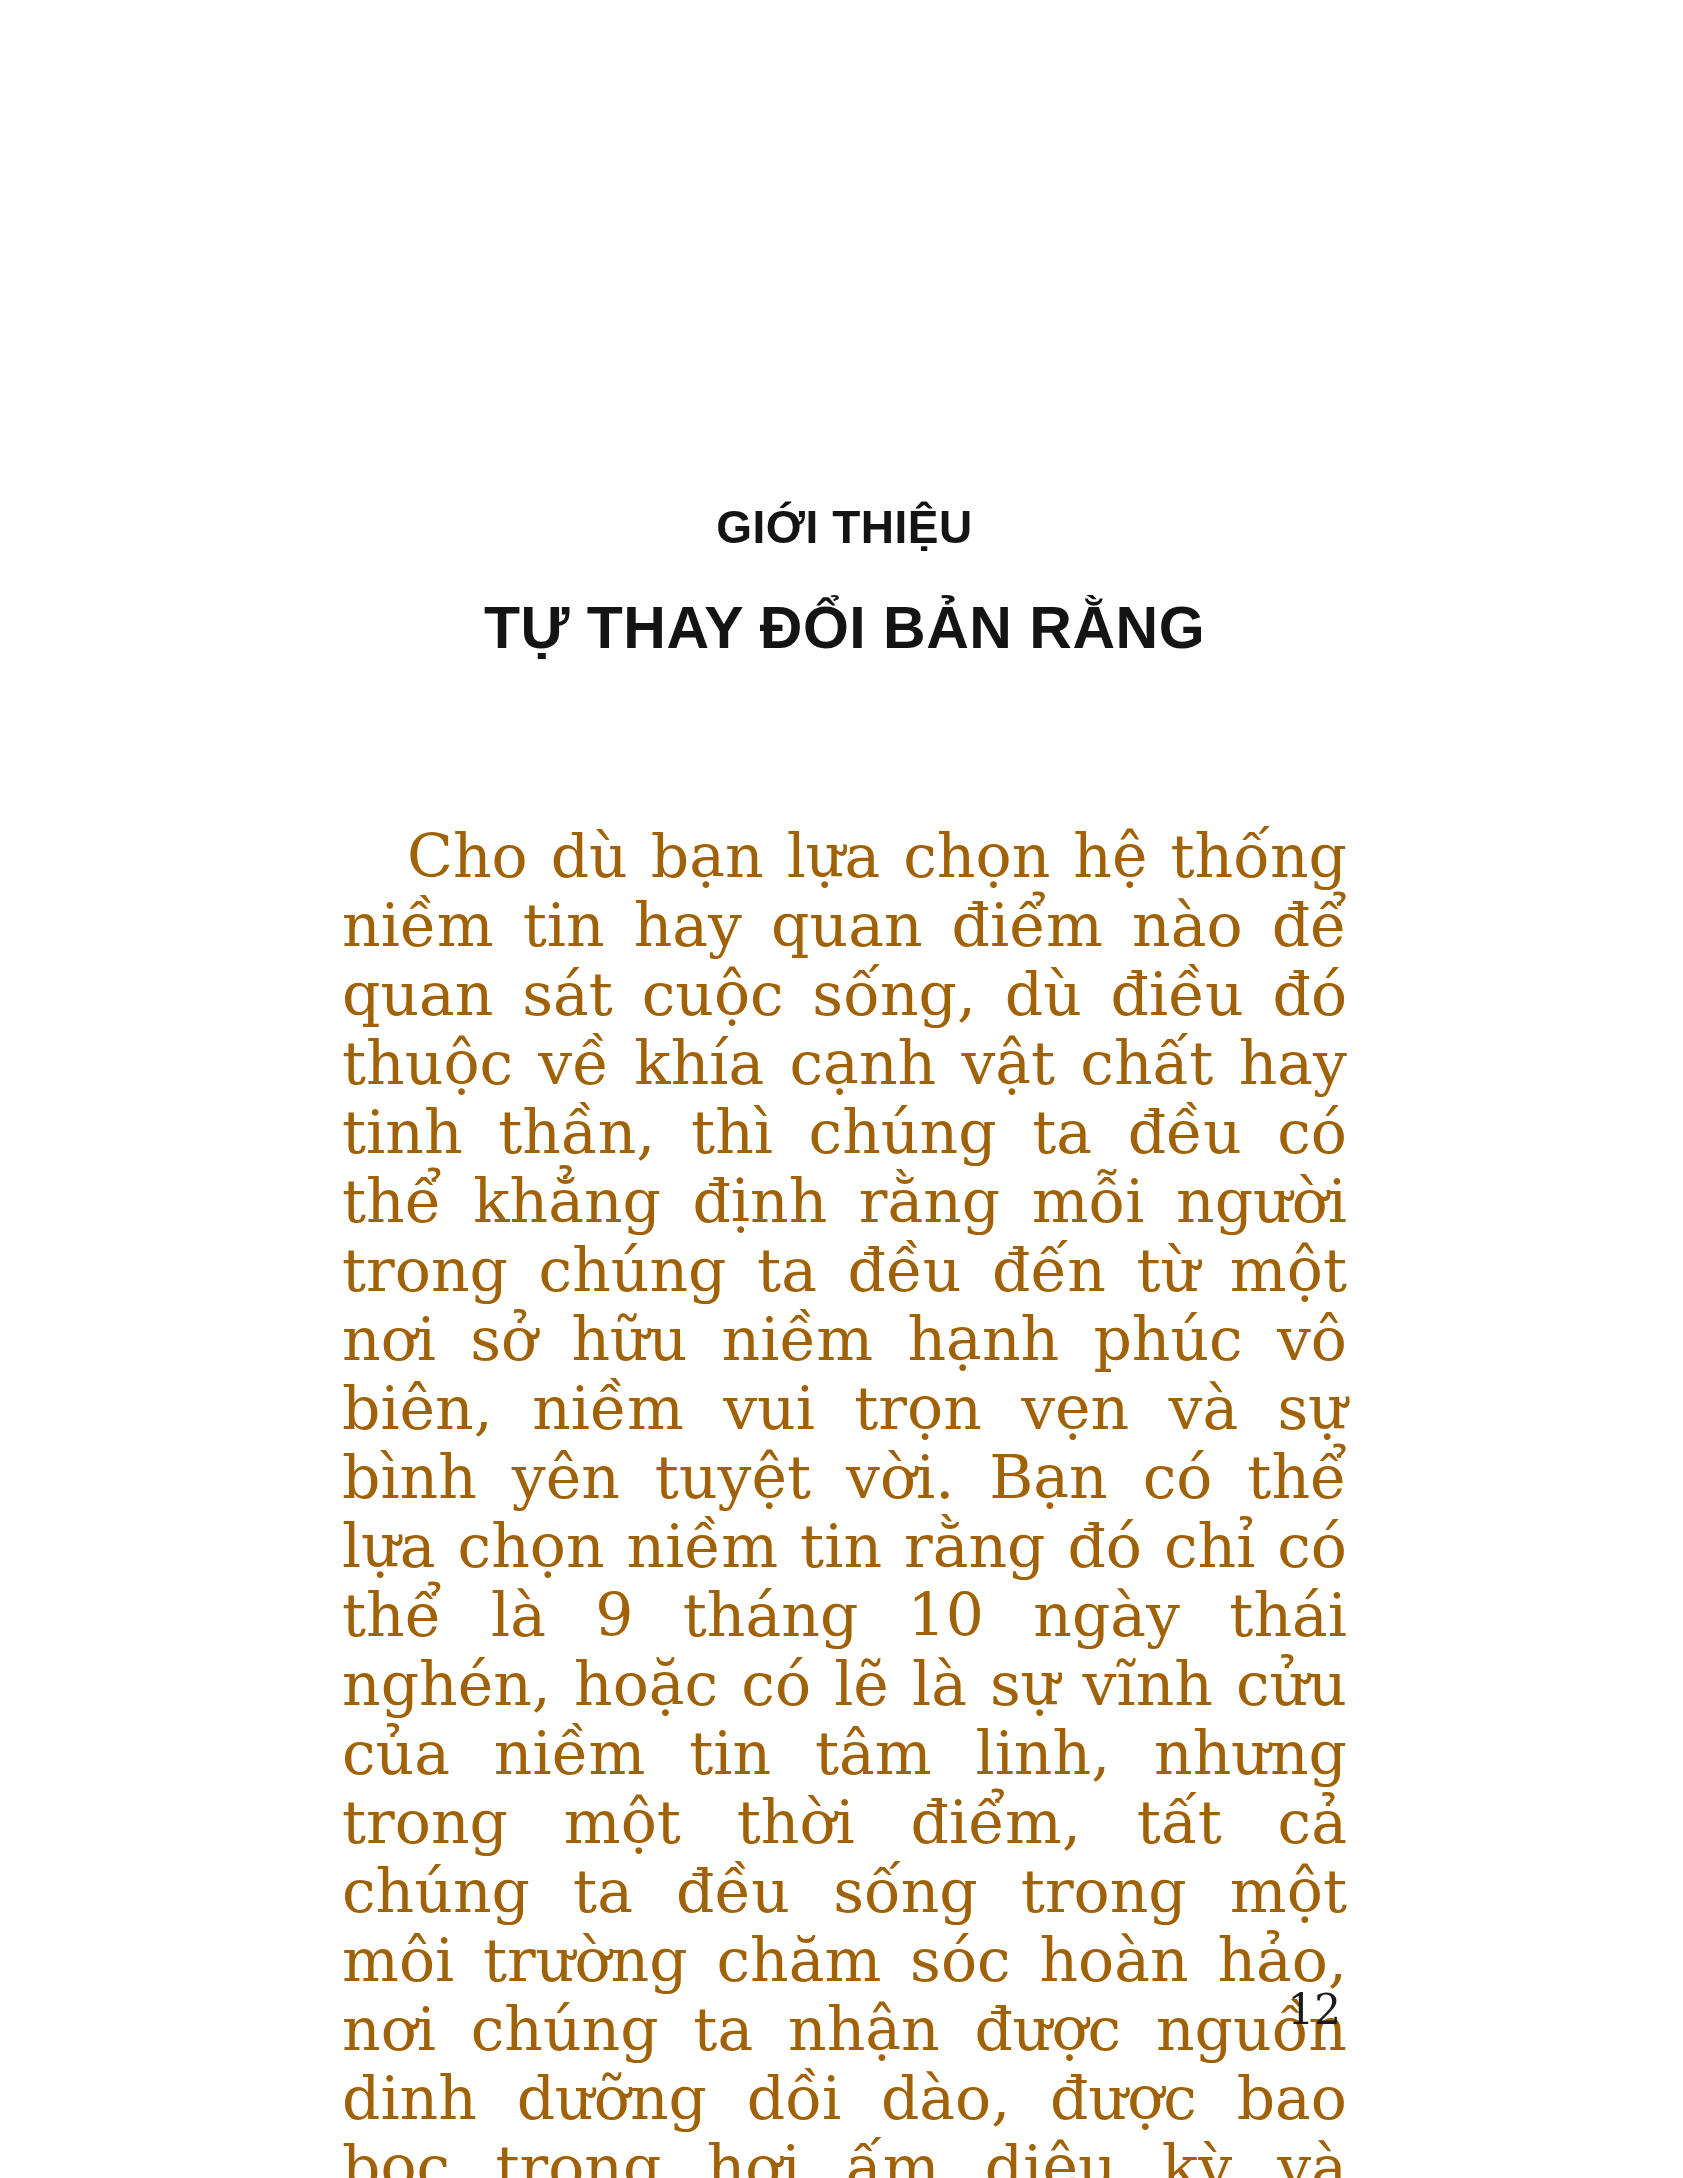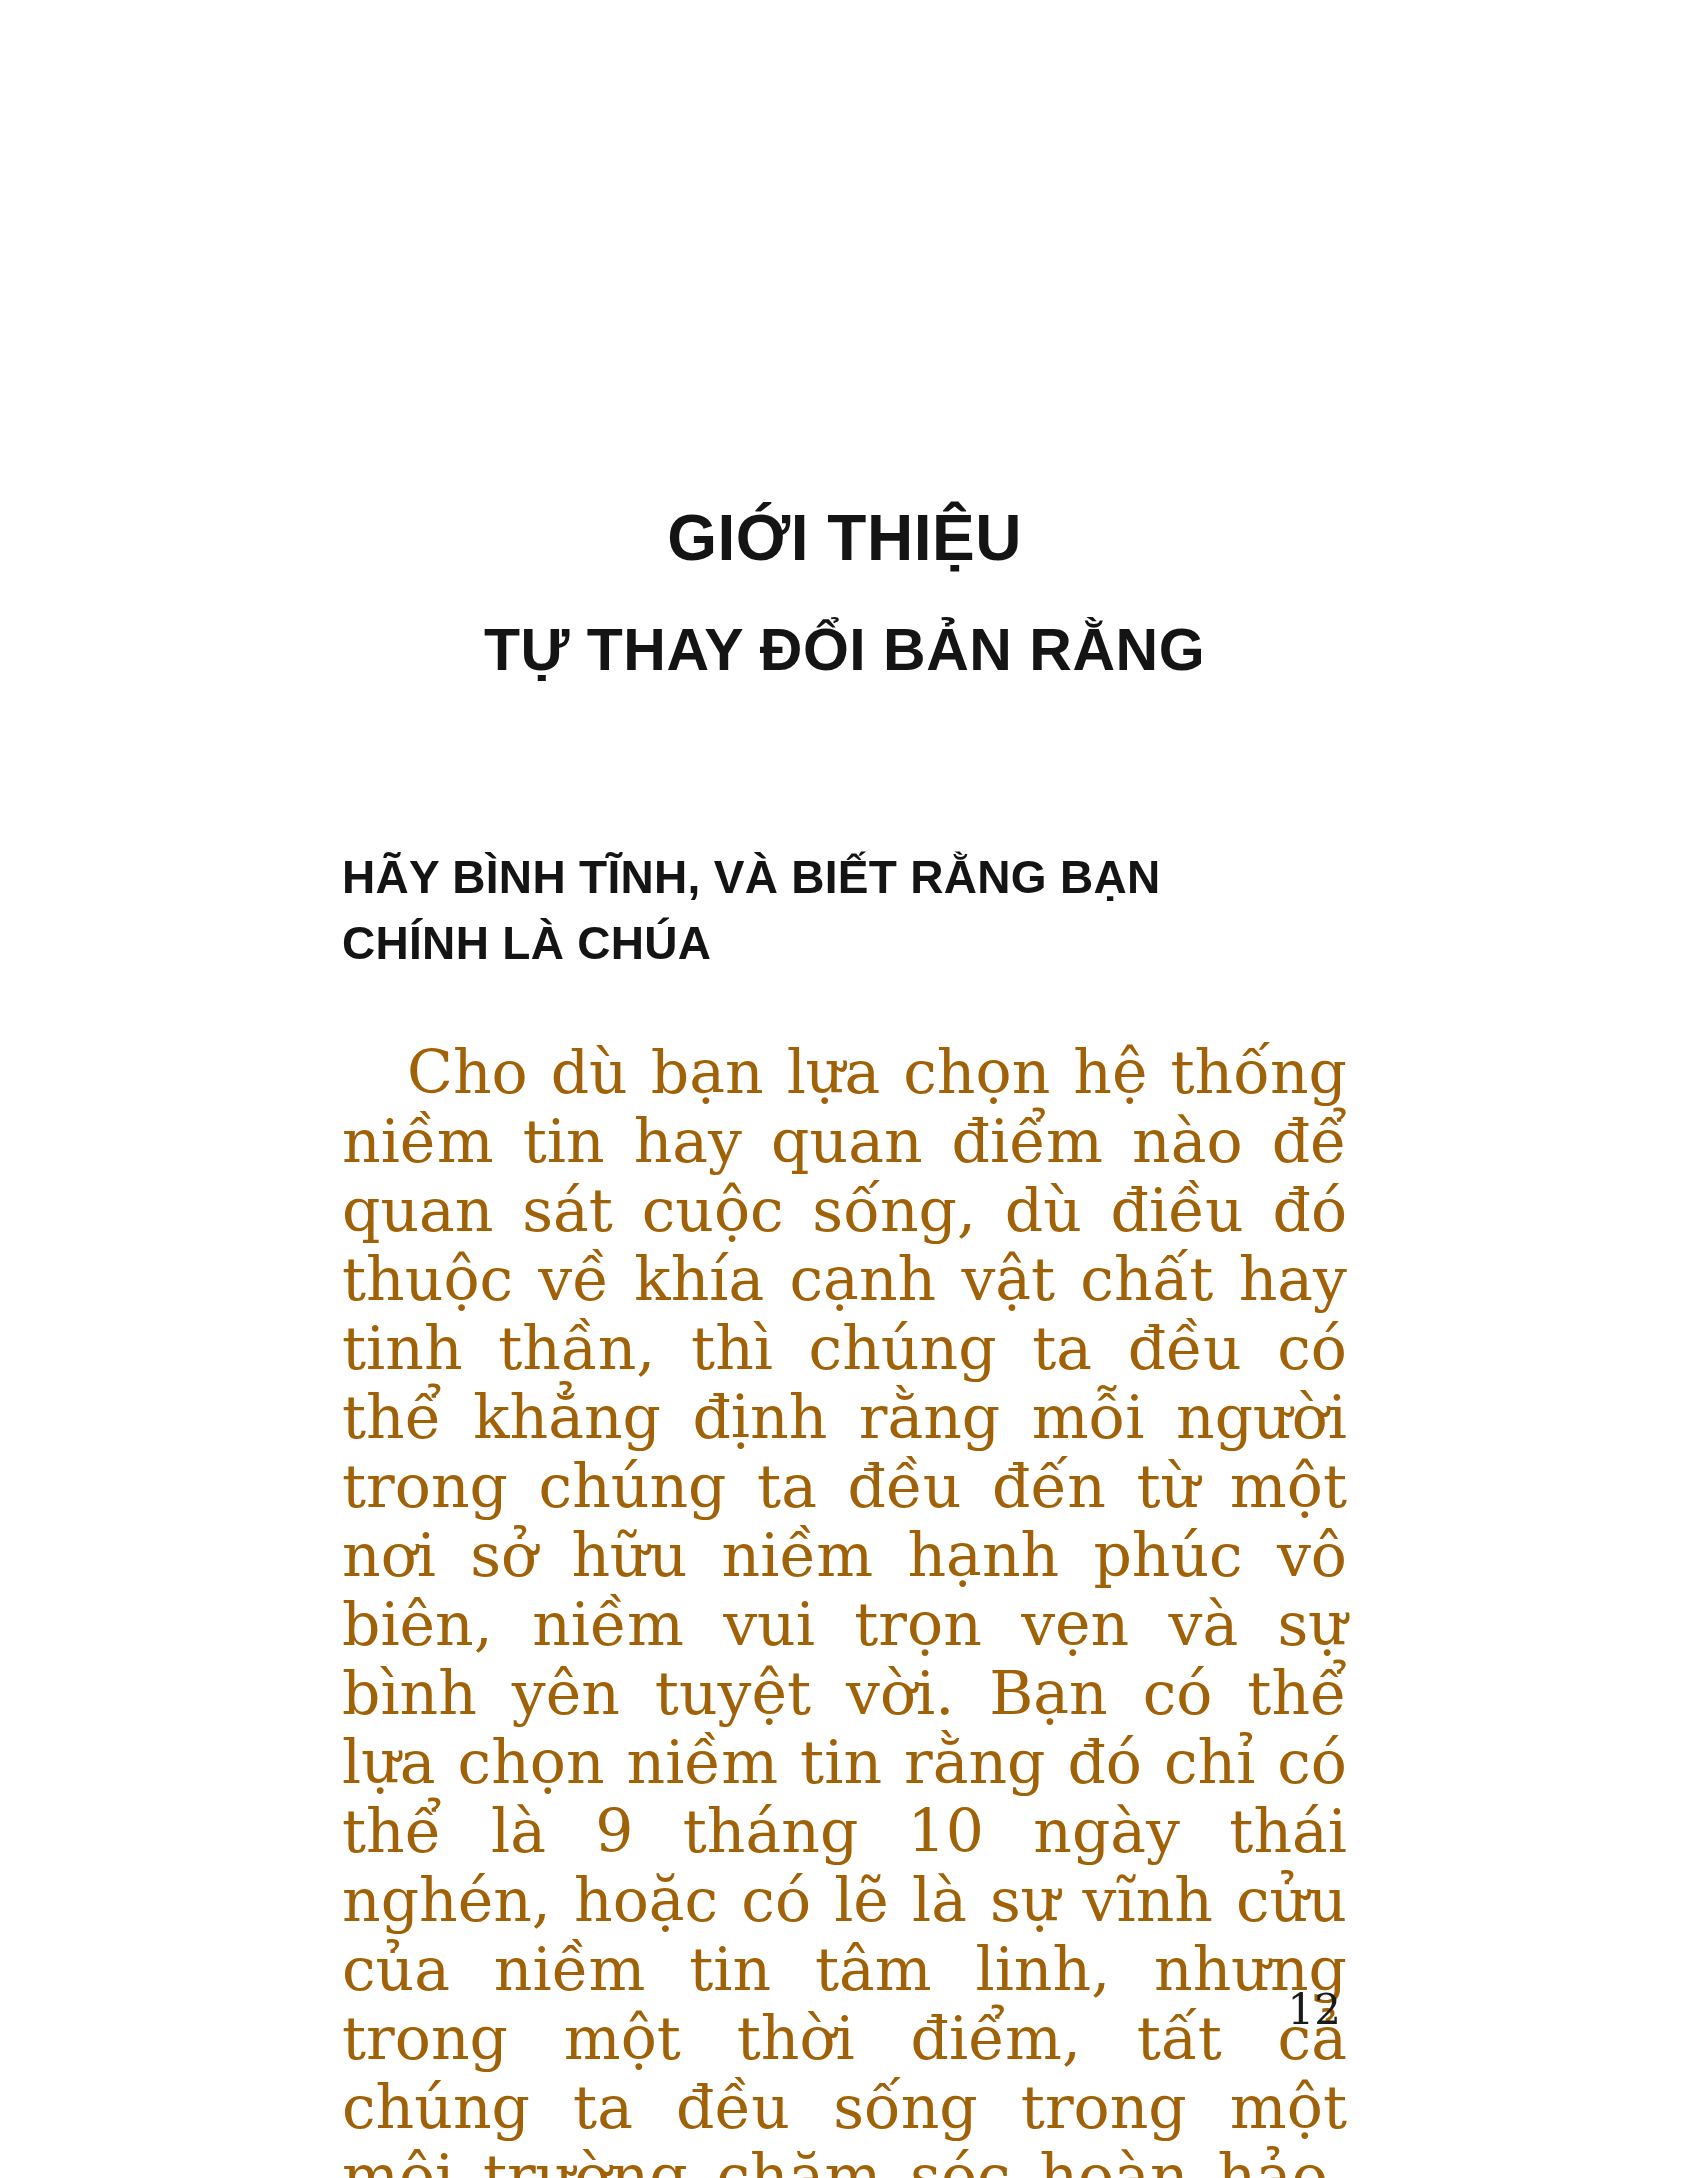--- a/index.html
+++ b/index.html
@@ -19,21 +19,21 @@
   }
   .content {
     position: absolute;
     left: 342px;
     top: 500px;
     width: 1005px;
   }
   .kicker {
     font-family: "Liberation Sans", "DejaVu Sans", sans-serif;
     font-weight: 700;
-    font-size: 64px;
+    font-size: 46px;
     line-height: 1.2;
     text-align: center;
     letter-spacing: 0.5px;
     color: #141414;
     margin: 0 0 38px 0;
   }
   .chapter-title {
     font-family: "Liberation Sans", "DejaVu Sans", sans-serif;
     font-weight: 700;
     font-size: 59px;
@@ -74,18 +74,17 @@
     color: #1b1b1b;
   }
 </style>
 </head>
 <body>
 
 <div class="page">
   <div class="content">
     <h2 class="kicker">GIỚI THIỆU</h2>
     <h1 class="chapter-title">TỰ THAY ĐỔI BẢN RẰNG</h1>
-    <h3 class="section-heading">HÃY BÌNH TĨNH, VÀ BIẾT RẰNG BẠN CHÍNH LÀ CHÚA</h3>
     <p class="body-paragraph">Cho dù bạn lựa chọn hệ thống niềm tin hay quan điểm nào để quan sát cuộc sống, dù điều đó thuộc về khía cạnh vật chất hay tinh thần, thì chúng ta đều có thể khẳng định rằng mỗi người trong chúng ta đều đến từ một nơi sở hữu niềm hạnh phúc vô biên, niềm vui trọn vẹn và sự bình yên tuyệt vời. Bạn có thể lựa chọn niềm tin rằng đó chỉ có thể là 9 tháng 10 ngày thái nghén, hoặc có lẽ là sự vĩnh cửu của niềm tin tâm linh, nhưng trong một thời điểm, tất cả chúng ta đều sống trong một môi trường chăm sóc hoàn hảo, nơi chúng ta nhận được nguồn dinh dưỡng dồi dào, được bao bọc trong hơi ấm diệu kỳ và cảm giác kết nối không ngừng.</p>
   </div>
   <div class="page-number">12</div>
 </div>
 
 
 </body></html>

